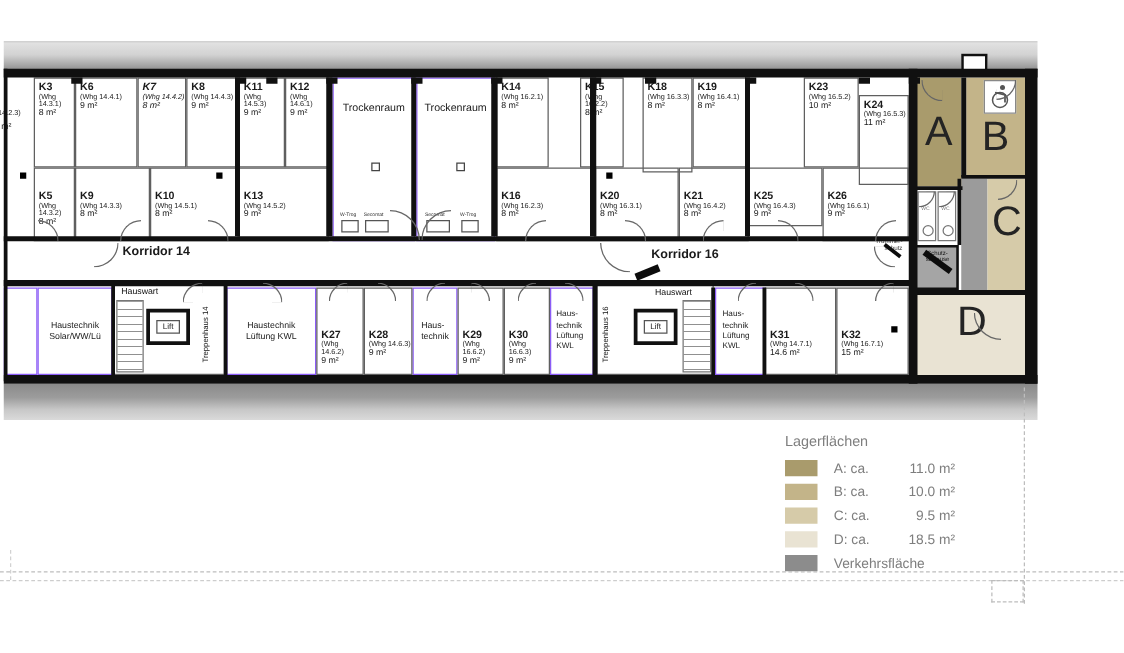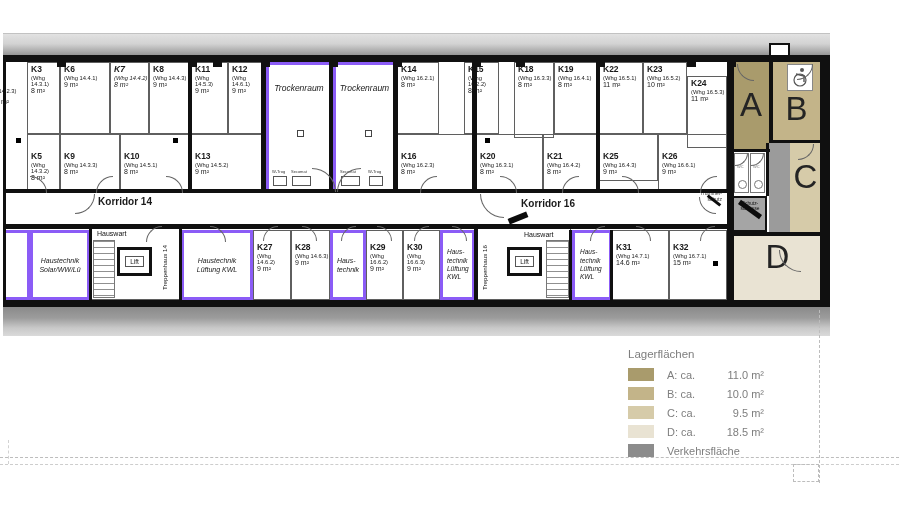--- a/index.html
+++ b/index.html
@@ -7,23 +7,23 @@
          font-family:"Liberation Sans",sans-serif;color:#1a1a1a;}
   .abs{position:absolute;box-sizing:border-box;}
   .band{position:absolute;}
   .wall{position:absolute;background:#101010;}
   .room{position:absolute;box-sizing:border-box;border:1px solid #5f5f5f;display:flex;
         flex-direction:column;align-items:flex-start;padding:2px 0 0 3px;line-height:1.12;}
   .room .r-id{font-size:8.5px;font-weight:bold;}
   .room .r-whg{font-size:5.8px;}
   .room .r-area{font-size:7px;}
   .lo{padding-top:17px;}
-  .bk{padding-top:12px;}
-  .svc{position:absolute;box-sizing:border-box;border:3px solid #8b5cf6;font-size:7px;
-       display:flex;align-items:center;justify-content:center;text-align:center;line-height:1.3;font-style:italic;}
+  .bk{padding-top:32px;}
+  .svc{position:absolute;box-sizing:border-box;border:1px solid #8b5cf6;font-size:7px;
+       display:flex;align-items:center;justify-content:center;text-align:center;line-height:1.3;}
   .pre{white-space:pre-line;}
   .arc{position:absolute;box-sizing:border-box;background:transparent;}
   .fill{position:absolute;}
   .letter{position:absolute;font-size:33px;color:#242424;text-align:center;line-height:1;}
   .tiny{position:absolute;font-size:4.5px;color:#333;line-height:1.1;}
   .lift{position:absolute;border:3px solid #111;background:#fff;display:flex;align-items:center;
         justify-content:center;box-sizing:border-box;}
   .lift .in{border:1px solid #555;padding:1px 4px;font-size:6.5px;background:#fff;}
   .stairs{position:absolute;box-sizing:border-box;border:1px solid #777;
           background:repeating-linear-gradient(180deg,#909090 0 1px,transparent 1px 6px);}
@@ -221,25 +221,20 @@
     </div>
     <div class="room up" style="left: 514px; top: 62px; width: 40px; height: 76px;">
       <span class="r-id">K18</span>
       <span class="r-whg">(Whg 16.3.3)</span>
       <span class="r-area">8 m²</span>
     </div>
     <div class="room up" style="left: 554px; top: 62px; width: 43px; height: 72px;">
       <span class="r-id">K19</span>
       <span class="r-whg">(Whg 16.4.1)</span>
       <span class="r-area">8 m²</span>
-    </div>
-    <div class="room up" style="left: 599px; top: 62px; width: 44px; height: 72px;">
-      <span class="r-id">K22</span>
-      <span class="r-whg">(Whg 16.5.1)</span>
-      <span class="r-area">11 m²</span>
     </div>
     <div class="room up" style="left: 643px; top: 62px; width: 44px; height: 72px;">
       <span class="r-id">K23</span>
       <span class="r-whg">(Whg 16.5.2)</span>
       <span class="r-area">10 m²</span>
     </div>
     <div class="room up" style="left: 687px; top: 76px; width: 40px; height: 72px;">
       <span class="r-id">K24</span>
       <span class="r-whg">(Whg 16.5.3)</span>
       <span class="r-area">11 m²</span>

